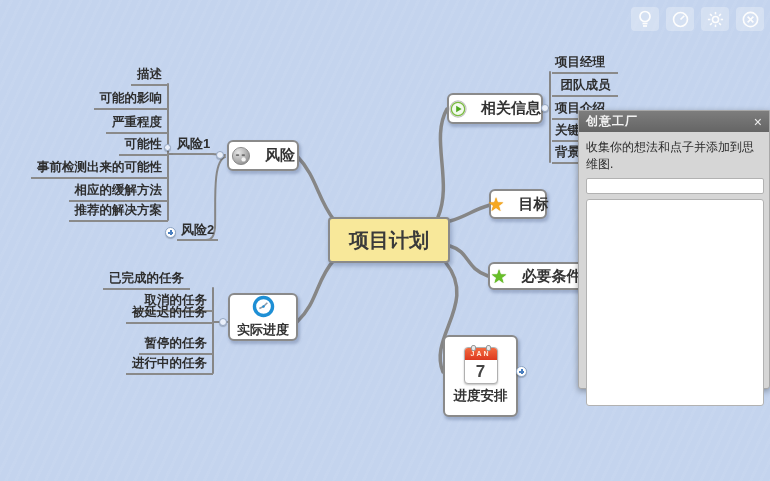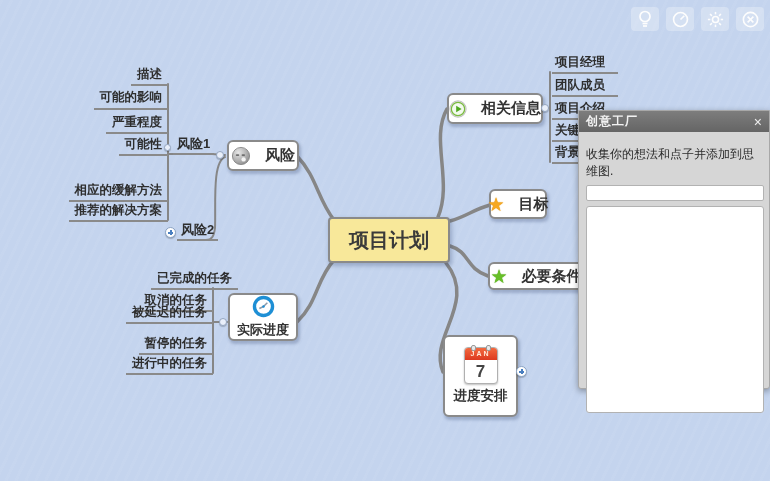--- a/index.html
+++ b/index.html
@@ -80,21 +80,21 @@
   
   .panel {
     position:absolute; left:578px; top:110px; width:192px; height:279px; z-index:10;
     background:#d6d6d6; border:1px solid #a8a8a8; border-radius:0 0 3px 3px;
     box-shadow:0 2px 6px rgba(0,0,0,.35);
   }
   .panel-header { height:21px; background:linear-gradient(#7d7d7d,#656565);
     display:flex; align-items:center; justify-content:space-between; padding:0 7px; }
   .panel-title { color:#f2f2f2; font-size:12px; font-weight:bold; letter-spacing:1px; }
   .panel-close { color:#eee; font-size:14px; line-height:14px; cursor:default; }
-  .panel-desc { margin:14px 7px 5px 7px; font-size:12px; color:#2b2b2b; }
+  .panel-desc { margin:7px 7px 5px 7px; font-size:12px; color:#2b2b2b; }
   .panel-input { display:block; margin:0 7px; width:178px; height:16px;
     border:1px solid #b2b2b2; border-radius:2px; background:#fff; font-size:11px; padding:0 3px; }
   .panel-notes { display:block; margin:5px 7px 0 7px; width:178px; height:207px;
     border:1px solid #b2b2b2; border-radius:3px; background:#fff; resize:none; font-size:11px; }
 </style>
 </head>
 <body>
 
 <div id="stage">
 
@@ -115,37 +115,38 @@
 
       <path d="M 550 72 L 550 162" stroke-width="2"></path>
       <path d="M 540 108 L 550 108" stroke-width="2"></path>
 
       <path d="M 213 288 L 213 373" stroke-width="2"></path>
       <path d="M 213 322 L 227 322" stroke-width="2"></path>
     </g>
   </svg>
 
   <div class="leaf" style="right:602px; top:66px;">描述</div>
-  <div class="leaf" style="right:602px; top:90px;font-family:Liberation Mono, monospace;">可能的影响</div>
+  <div class="leaf" style="right:602px; top:90px;">可能的影响</div>
   <div class="leaf" style="right:602px; top:114px;">严重程度</div>
   <div class="leaf" style="right:602px; top:136px;">可能性</div>
+  <div class="leaf" style="right:602px; top:159px;">事前检测出来的可能性</div>
   <div class="leaf" style="right:602px; top:182px;">相应的缓解方法</div>
   <div class="leaf" style="right:602px; top:202px;">推荐的解决方案</div>
 
   <div class="sublabel" style="left:173px; top:136px;">风险1</div>
   <div class="sublabel" style="left:177px; top:222px;">风险2</div>
 
-  <div class="leaf" style="right:532px; top:270px;">已完成的任务</div>
+  <div class="leaf" style="right:580px; top:270px;">已完成的任务</div>
   <div class="leaf" style="right:557px; top:292px;">取消的任务</div>
   <div class="leaf" style="right:557px; top:304px;margin-left:16px;">被延迟的任务</div>
   <div class="leaf" style="right:557px; top:335px;">暂停的任务</div>
   <div class="leaf" style="right:557px; top:355px;">进行中的任务</div>
 
   <div class="leaf right-side" style="left:552px; top:54px;">项目经理</div>
-  <div class="leaf right-side" style="left:552px; top:77px;">团队成员</div>
+  <div class="leaf right-side" style="left:552px; top:77px;text-align:center;">团队成员</div>
   <div class="leaf right-side" style="left:552px; top:100px;">项目介绍</div>
   <div class="leaf right-side" style="left:552px; top:122px;">关键</div>
   <div class="leaf right-side" style="left:552px; top:144px;">背景</div>
 
   <div class="root-node" style="left:328px; top:217px; width:122px; height:46px;">项目计划</div>
 
   <div class="node" style="left:227px; top:140px; width:72px; height:31px;">
     <svg width="20" height="20" viewBox="0 0 20 20">
       <defs>
           <radialGradient id="rg" cx="35%" cy="30%" r="75%">

